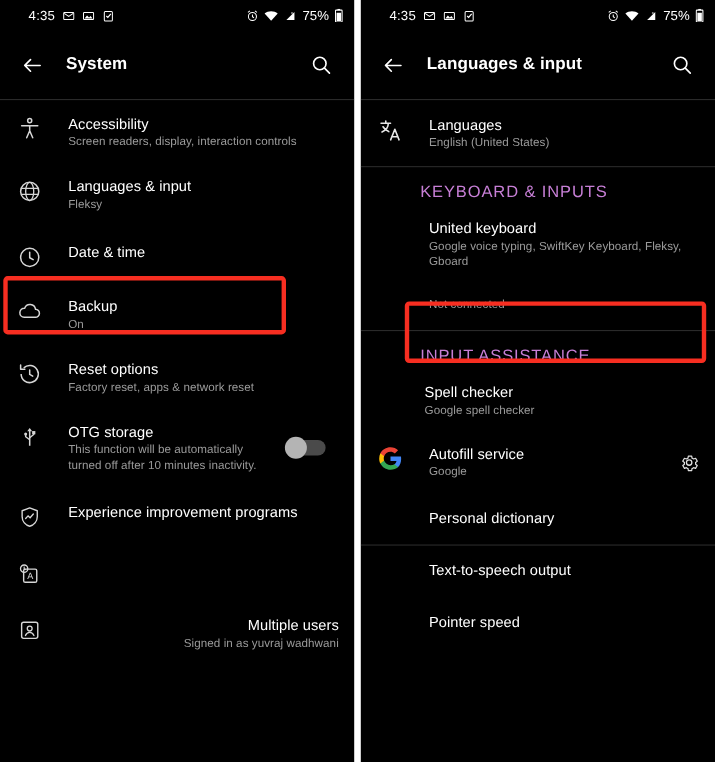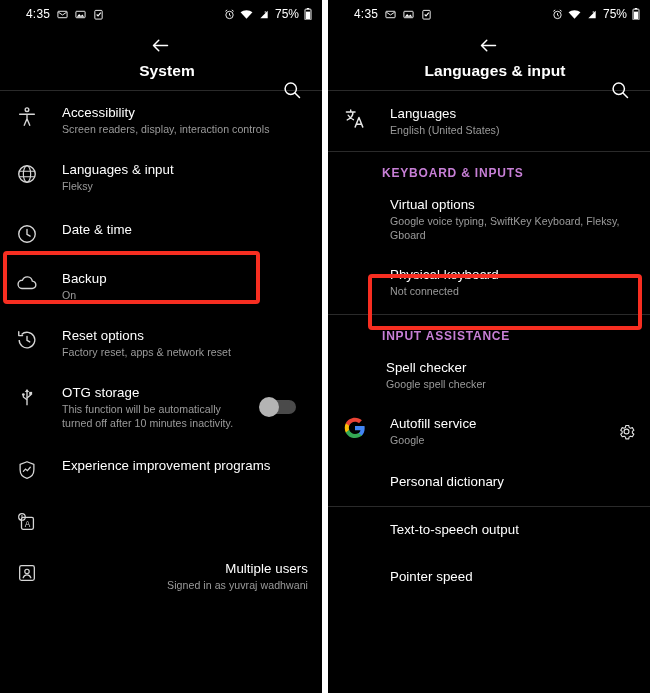--- a/index.html
+++ b/index.html
@@ -38,21 +38,20 @@
   .sb-time { font-size: 12px; letter-spacing: .2px; }
   .sb-ico { display: inline-flex; align-items: center; justify-content: center; }
   .sb-pct { font-size: 12px; }
 
   
   .appbar {
     height: 62px;
     display: flex;
     align-items: center;
     padding: 0 14px 0 12px;
-    flex-direction: column;
   }
   .back-btn {
     width: 34px; height: 34px;
     display: flex; align-items: center; justify-content: center;
     flex: 0 0 auto;
   }
   .appbar-title {
     color: #ffffff;
     font-size: 15.5px;
     font-weight: bold;
@@ -102,22 +101,22 @@
     align-items: center;
     padding-left: 8px;
     align-self: center;
   }
   .row.no-icon .txt-cell { padding-left: 46px; }
 
   .divider { height: 1px; background: #2a2a2a; width: 100%; }
 
   .section-label {
     color: #c77fd6;
-    font-size: 12px;
-    font-weight: bold;
+    font-size: 15px;
+    font-weight: normal;
     letter-spacing: .8px;
     padding: 14px 0 8px 54px;
   }
 
   
   .hl {
     position: absolute;
     border: 4px solid #f72e21;
     border-radius: 4px;
     pointer-events: none;
@@ -443,28 +442,27 @@
           <div class="subtitle">English (United States)</div>
         </div>
       </div>
 
       <div class="divider"></div>
 
       <div class="section-label">KEYBOARD &amp; INPUTS</div>
 
       <div class="row no-icon" style="padding-top:8px;padding-bottom:12px;">
         <div class="txt-cell">
-          <div class="title">Virtual options</div>
+          <div class="title">United keyboard</div>
           <div class="subtitle">Google voice typing, SwiftKey Keyboard, Fleksy, Gboard</div>
         </div>
       </div>
 
       <div class="row no-icon" style="padding-top:12px;padding-bottom:16px;">
         <div class="txt-cell">
-          <div class="title">Physical keyboard</div>
           <div class="subtitle">Not connected</div>
         </div>
       </div>
 
       <div class="divider"></div>
 
       <div class="section-label">INPUT ASSISTANCE</div>
 
       <div class="row no-icon" style="padding-top:8px;padding-bottom:12px;padding-left:12px;">
         <div class="txt-cell">

